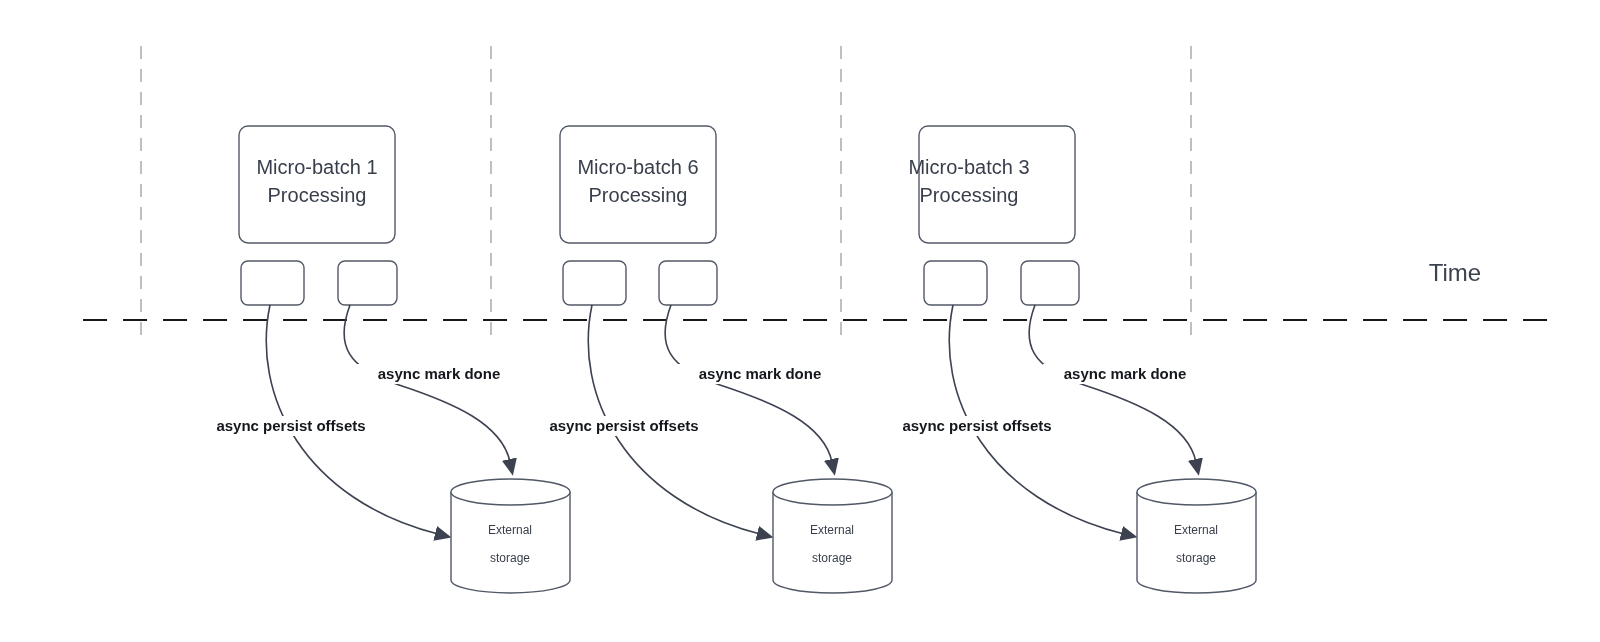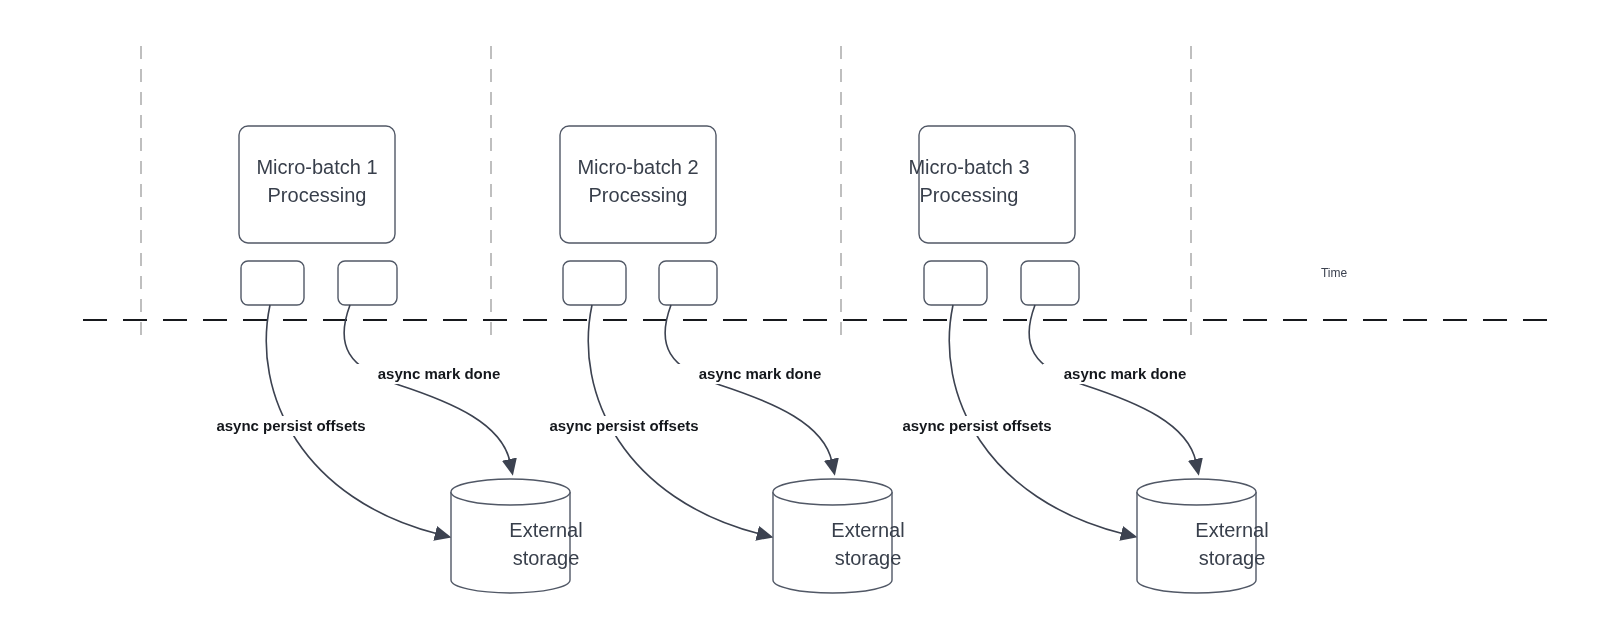--- a/index.html
+++ b/index.html
@@ -31,36 +31,35 @@
 
   .txt { position: absolute; text-align: center; }
   .node-title {
     width: 156px; top: 153px;
     font-size: 20px; line-height: 28px;
     color: var(--node-text);
     white-space: pre-line;
   }
   .storage-label {
     width: 120px; top: 516px;
-    font-size: 20px; line-height: 28px;
+    font-size: 12px; line-height: 28px;
     color: var(--node-text);
     white-space: pre-line;
-    margin-left: 36px;
   }
   .edge-label {
     font-size: 15px; font-weight: bold; line-height: 20px;
     color: var(--label-text);
     background: var(--bg);
     padding: 0 2px;
   }
   .persist-label { width: 190px; top: 416px; }
   .done-label    { width: 160px; top: 364px; }
   .time-label {
-    width: 96px; left: 1286px; top: 261px;
-    font-size: 12px; line-height: 24px;
+    width: 96px; left: 1407px; top: 261px;
+    font-size: 24px; line-height: 24px;
     color: var(--edge-stroke);
   }
 </style>
 </head>
 <body>
 
 <div class="canvas">
 
   <svg width="1600" height="642" viewBox="0 0 1600 642">
     <defs>
@@ -99,21 +98,21 @@
     <rect class="shape" x="924" y="261" width="63" height="44" rx="7"></rect>
     <rect class="shape" x="1021" y="261" width="58" height="44" rx="7"></rect>
     <path class="edge" d="M953,305 C934,395 987,500 1124,534" marker-end="url(#arrowEdge)"></path>
     <path class="edge" d="M1035,305 C1020,345 1032,368 1084,385 C1139,403 1188,424 1196,462" marker-end="url(#arrowEdge)"></path>
     <path class="shape" d="M1137,492 L1137,580 A59.5,13 0 0 0 1256,580 L1256,492"></path>
     <ellipse class="shape" cx="1196.5" cy="492" rx="59.5" ry="13"></ellipse>
   </svg>
 
   <div class="txt node-title" style="left:239px">Micro-batch 1
 Processing</div>
-  <div class="txt node-title" style="left:560px">Micro-batch 2
+  <div class="txt node-title" style="left:560px">Micro-batch 6
 Processing</div>
   <div class="txt node-title" style="left:891px">Micro-batch 3
 Processing</div>
 
   <div class="txt edge-label persist-label" style="left:194px">async persist offsets</div>
   <div class="txt edge-label persist-label" style="left:527px">async persist offsets</div>
   <div class="txt edge-label persist-label" style="left:880px">async persist offsets</div>
 
   <div class="txt edge-label done-label" style="left:357px">async mark done</div>
   <div class="txt edge-label done-label" style="left:678px">async mark done</div>

